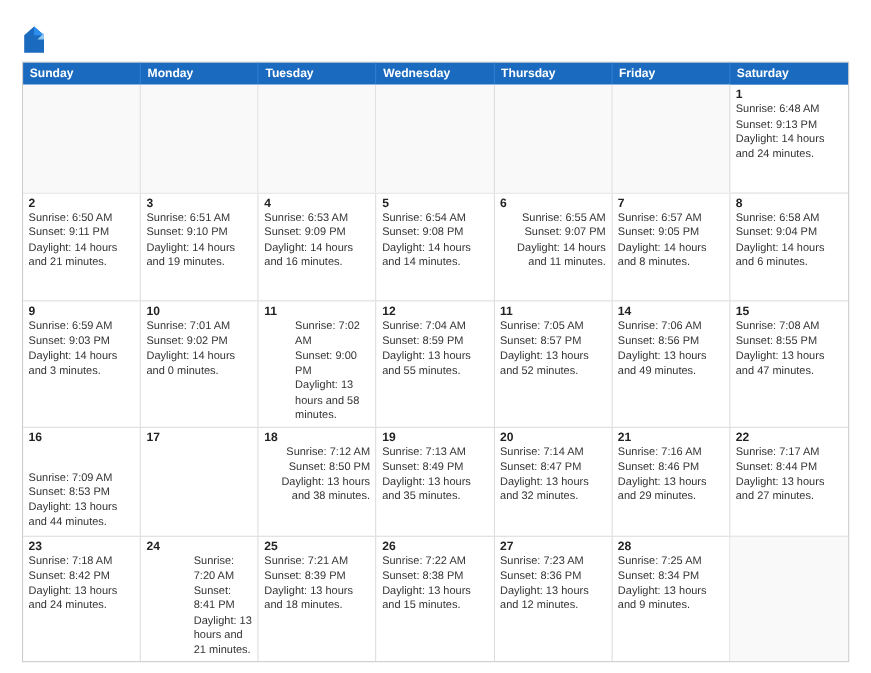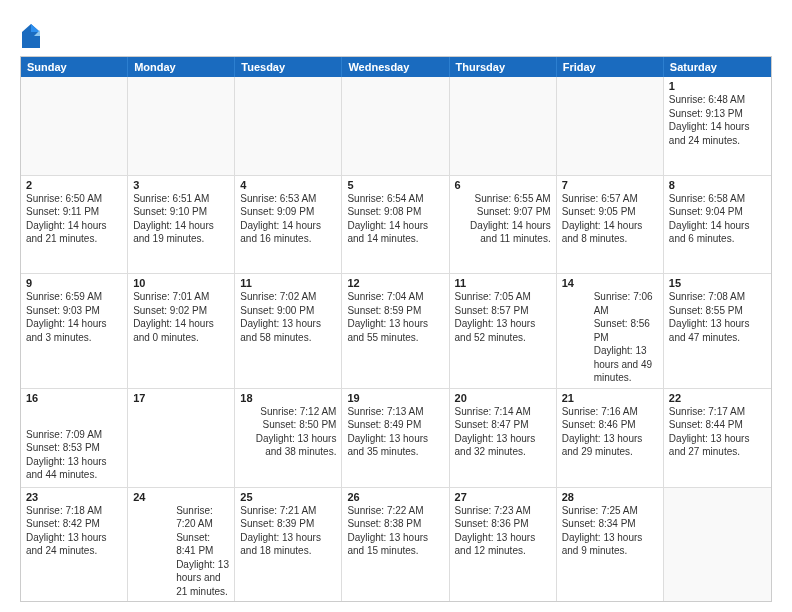--- a/index.html
+++ b/index.html
@@ -209,39 +209,39 @@
 Daylight: 14 hours and 3 minutes.</div>
           </div>
           <div class="cal-cell">
             <span class="day-num">10</span>
             <div class="cell-text" style="white-space: pre-line;">Sunrise: 7:01 AM
 Sunset: 9:02 PM
 Daylight: 14 hours and 0 minutes.</div>
           </div>
           <div class="cal-cell">
             <span class="day-num">11</span>
-            <div class="cell-text" style="white-space: pre-line;">Sunrise: 7:02 AM
+            <div class="cell-text" style="white-space: pre-line; margin-left: 28px;">Sunrise: 7:02 AM
 Sunset: 9:00 PM
 Daylight: 13 hours and 58 minutes.</div>
           </div>
           <div class="cal-cell">
             <span class="day-num">12</span>
             <div class="cell-text" style="white-space: pre-line;">Sunrise: 7:04 AM
 Sunset: 8:59 PM
 Daylight: 13 hours and 55 minutes.</div>
           </div>
           <div class="cal-cell">
             <span class="day-num">11</span>
             <div class="cell-text" style="white-space: pre-line;">Sunrise: 7:05 AM
 Sunset: 8:57 PM
 Daylight: 13 hours and 52 minutes.</div>
           </div>
           <div class="cal-cell">
             <span class="day-num">14</span>
-            <div class="cell-text" style="white-space: pre-line; margin-left: 32px;">Sunrise: 7:06 AM
+            <div class="cell-text" style="white-space: pre-line;">Sunrise: 7:06 AM
 Sunset: 8:56 PM
 Daylight: 13 hours and 49 minutes.</div>
           </div>
           <div class="cal-cell">
             <span class="day-num">15</span>
             <div class="cell-text" style="white-space: pre-line;">Sunrise: 7:08 AM
 Sunset: 8:55 PM
 Daylight: 13 hours and 47 minutes.</div>
           </div>
         </div>

